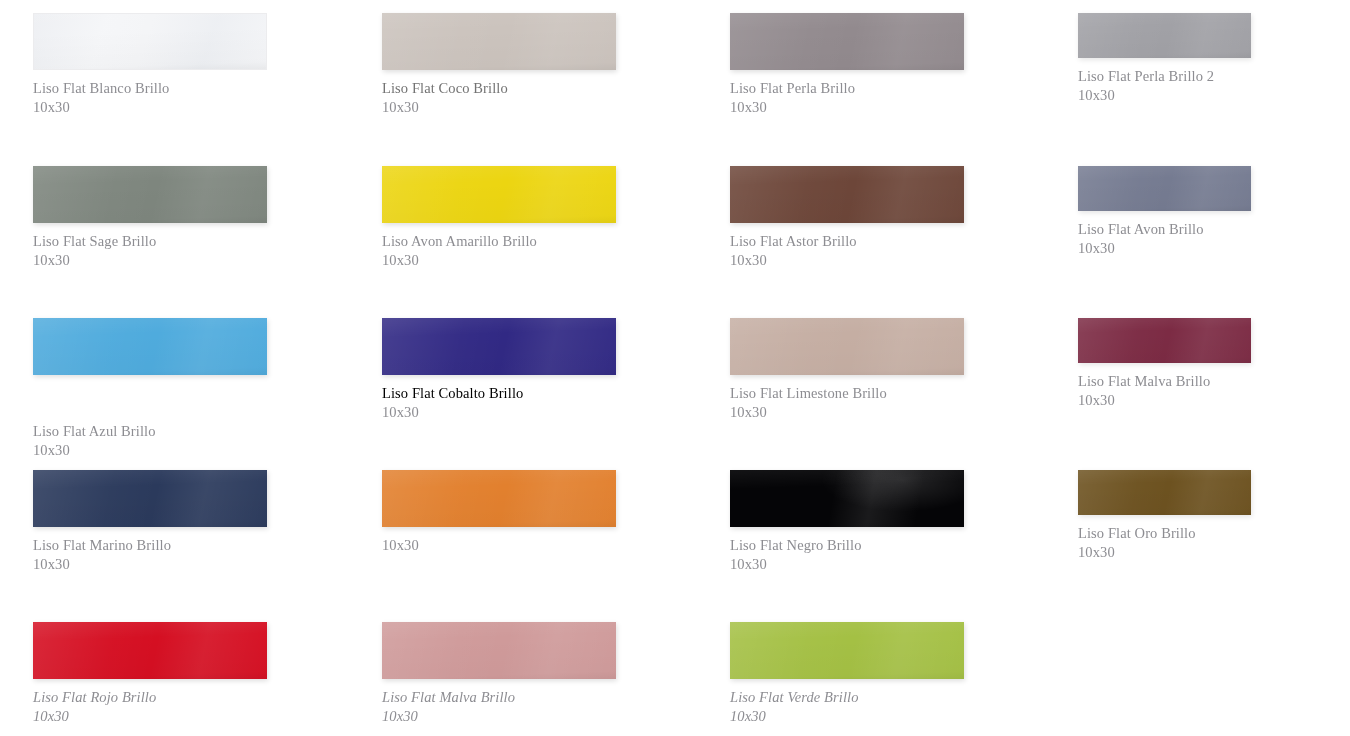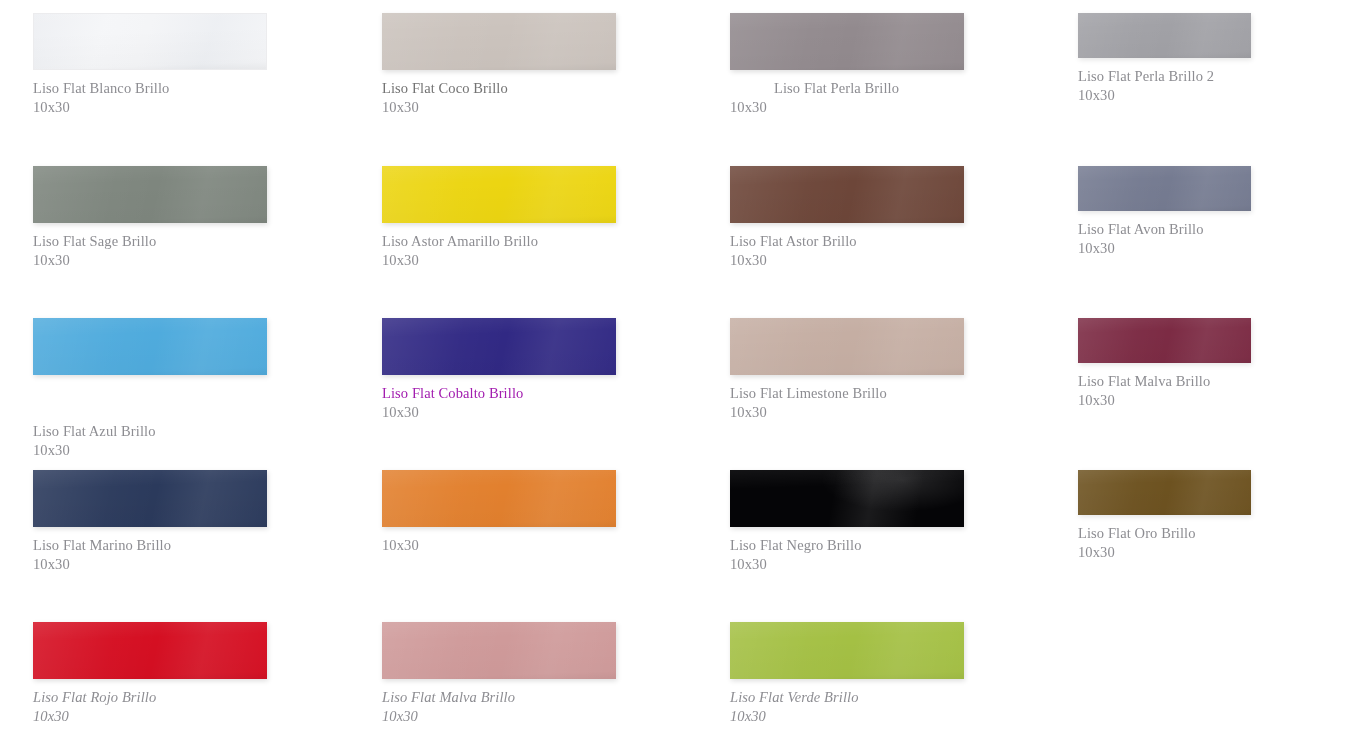--- a/index.html
+++ b/index.html
@@ -148,21 +148,21 @@
     </div>
   </div>
 
   <div class="product-card col-3 row-1">
     <div class="swatch">
       <div class="fill" style="background: rgb(146, 138, 142);"></div>
       <div class="gloss-a"></div>
       <div class="gloss-b"></div>
     </div>
     <div class="card-text">
-      <div class="product-name" style="color: rgb(141, 141, 146); margin-left: 44px;">Liso Flat Perla Brillo</div>
+      <div class="product-name" style="color: rgb(141, 141, 146);">Liso Flat Perla Brillo</div>
       <div class="product-size" style="color: rgb(141, 141, 146);">10x30</div>
     </div>
   </div>
 
   <div class="product-card col-4 row-1">
     <div class="swatch">
       <div class="fill" style="background: rgb(161, 161, 166);"></div>
       <div class="gloss-a"></div>
       <div class="gloss-b"></div>
     </div>
@@ -184,21 +184,21 @@
     </div>
   </div>
 
   <div class="product-card col-2 row-2">
     <div class="swatch">
       <div class="fill" style="background: rgb(236, 213, 17);"></div>
       <div class="gloss-a"></div>
       <div class="gloss-b"></div>
     </div>
     <div class="card-text">
-      <div class="product-name" style="color: rgb(141, 141, 146);">Liso Astor Amarillo Brillo</div>
+      <div class="product-name" style="color: rgb(141, 141, 146);">Liso Avon Amarillo Brillo</div>
       <div class="product-size" style="color: rgb(141, 141, 146);">10x30</div>
     </div>
   </div>
 
   <div class="product-card col-3 row-2">
     <div class="swatch">
       <div class="fill" style="background: rgb(109, 70, 57);"></div>
       <div class="gloss-a"></div>
       <div class="gloss-b"></div>
     </div>
@@ -232,21 +232,21 @@
     </div>
   </div>
 
   <div class="product-card col-2 row-3">
     <div class="swatch">
       <div class="fill" style="background: rgb(49, 41, 132);"></div>
       <div class="gloss-a"></div>
       <div class="gloss-b"></div>
     </div>
     <div class="card-text">
-      <div class="product-name" style="color: #a21caf;">Liso Flat Cobalto Brillo</div>
+      <div class="product-name" style="color: #000000;">Liso Flat Cobalto Brillo</div>
       <div class="product-size" style="color: rgb(141, 141, 146);">10x30</div>
     </div>
   </div>
 
   <div class="product-card col-3 row-3">
     <div class="swatch">
       <div class="fill" style="background: rgb(197, 174, 163);"></div>
       <div class="gloss-a"></div>
       <div class="gloss-b"></div>
     </div>

